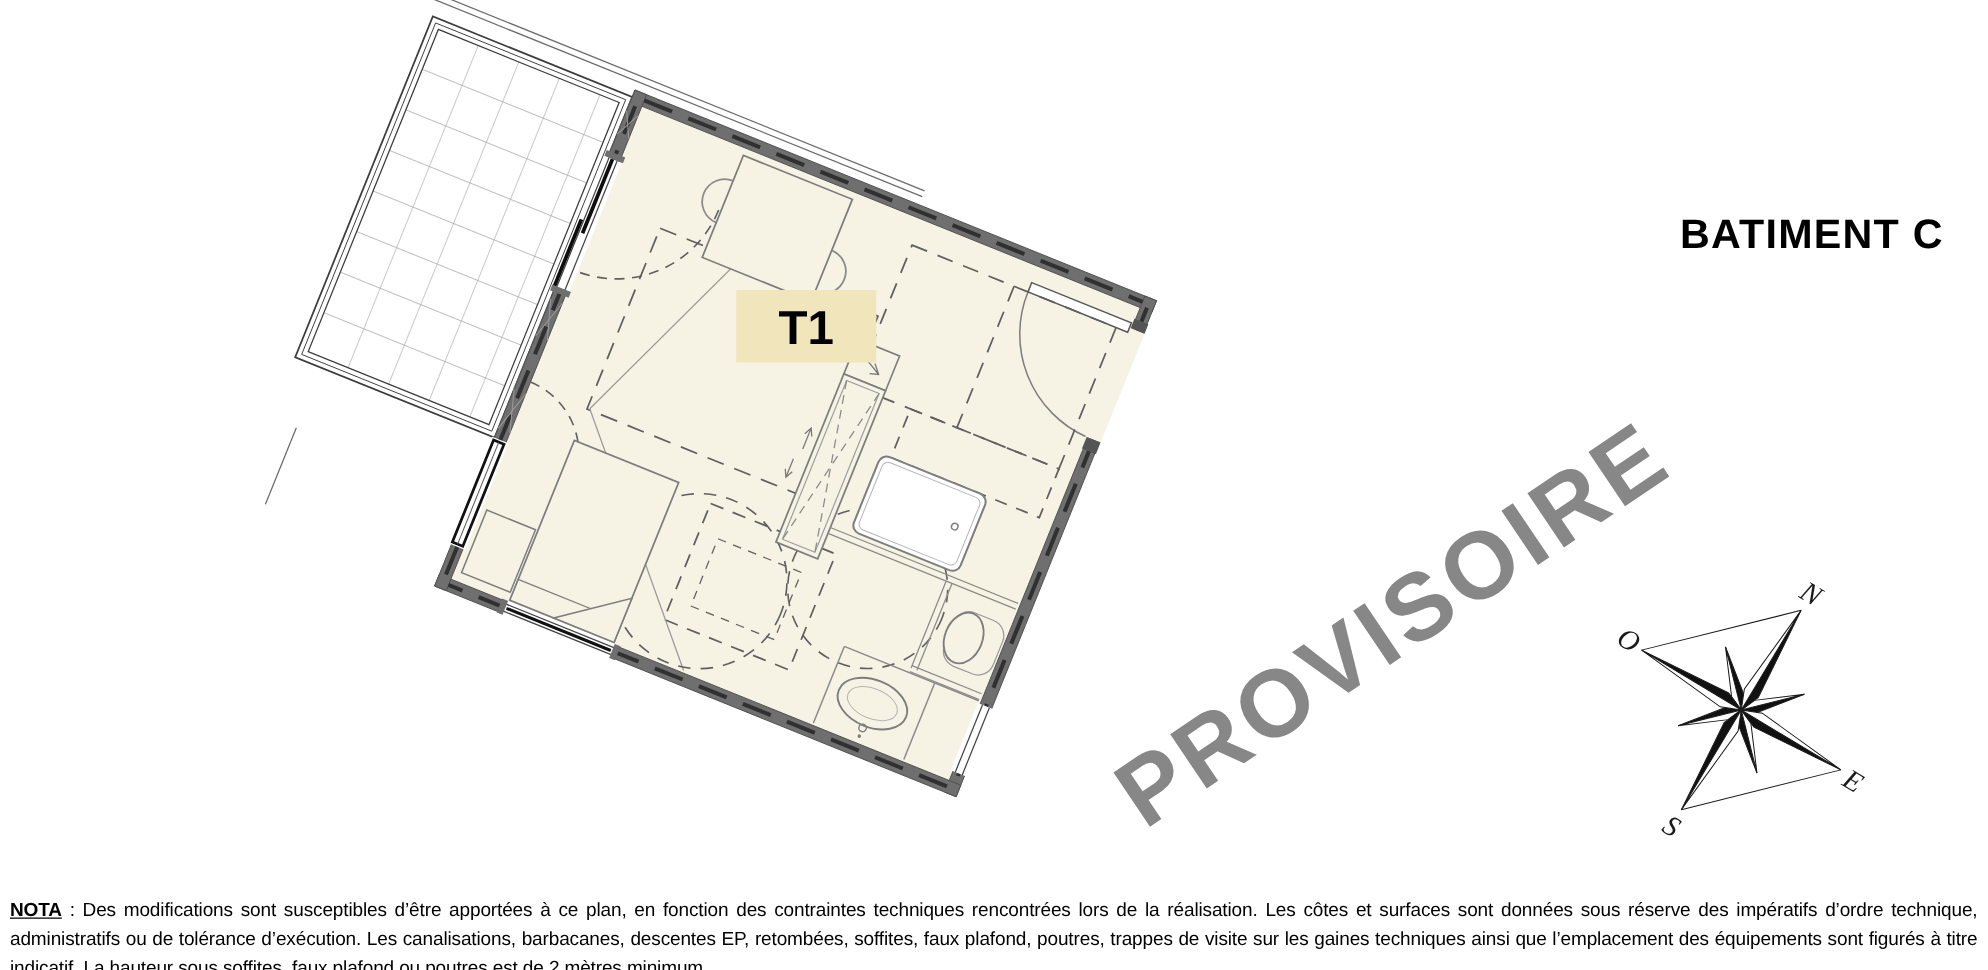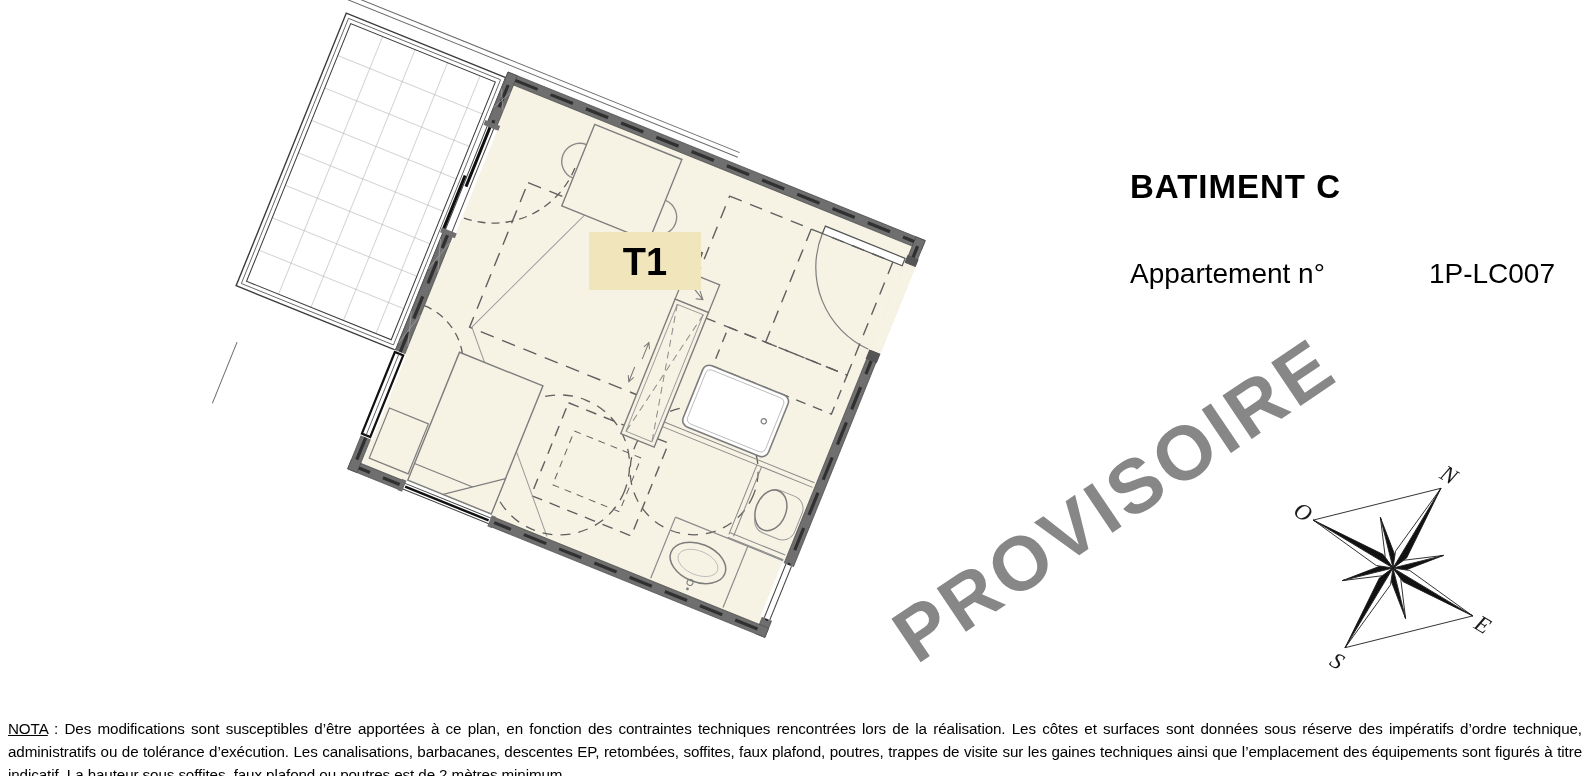--- a/index.html
+++ b/index.html
@@ -11,33 +11,33 @@
   
   .watermark{
     position:absolute;left:858px;top:458px;z-index:5;
     font-size:76px;font-weight:bold;letter-spacing:4px;color:#878787;
     transform:rotate(-34deg);transform-origin:center;white-space:nowrap;
     line-height:84px;
   }
   
   .info-panel{position:absolute;left:1130px;top:168px;width:425px;z-index:10;}
   .building-title{
-    text-align:left;font-size:33px;font-weight:bold;letter-spacing:1px;
+    text-align:right;font-size:33px;font-weight:bold;letter-spacing:1px;
     margin:0 0 52px 0;
   }
   .info-row{display:flex;justify-content:space-between;font-size:28px;margin-bottom:25px;}
   .info-row .lbl{text-align:left;}
   .info-row .val{text-align:right;}
   
   .nota{
     position:absolute;left:8px;right:8px;top:702px;z-index:10;
     font-size:15.2px;line-height:23px;text-align:justify;color:#000;
     letter-spacing:-0.1px;
   }
-  .nota .nota-label{text-decoration:underline;}
+  .nota .nota-label{text-decoration:underline;font-weight:bold;}
 </style>
 </head>
 <body>
 
 <div class="stage">
 
   <svg class="plan-svg" width="1590" height="776" viewBox="0 0 1590 776">
     <defs>
       <pattern id="tgrid" patternUnits="userSpaceOnUse" x="-165" y="13" width="35" height="35">
         <path d="M 35 0 L 0 0 0 35" fill="none" stroke="#a8a8a8" stroke-width="1"></path>
@@ -234,21 +234,17 @@
         <text x="0" y="116">S</text>
         <text x="-106" y="6">O</text>
       </g>
     </g>
   </svg>
 
   <div class="watermark">PROVISOIRE</div>
 
   <div class="info-panel">
     <div class="building-title">BATIMENT C</div>
-    <div class="info-row">
-      <span class="lbl">Appartement n°</span>
-      <span class="val">1P-LC007</span>
-    </div>
   </div>
 
   <p class="nota"><span class="nota-label">NOTA</span><span> : Des modifications sont susceptibles d’être apportées à ce plan, en fonction des contraintes techniques rencontrées lors de la réalisation. Les côtes et surfaces sont données sous réserve des impératifs d’ordre technique, administratifs ou de tolérance d’exécution. Les canalisations, barbacanes, descentes EP, retombées, soffites, faux plafond, poutres, trappes de visite sur les gaines techniques ainsi que l’emplacement des équipements sont figurés à titre indicatif. La hauteur sous soffites, faux plafond ou poutres est de 2 mètres minimum.</span></p>
 
 </div>
 
 </body></html>

